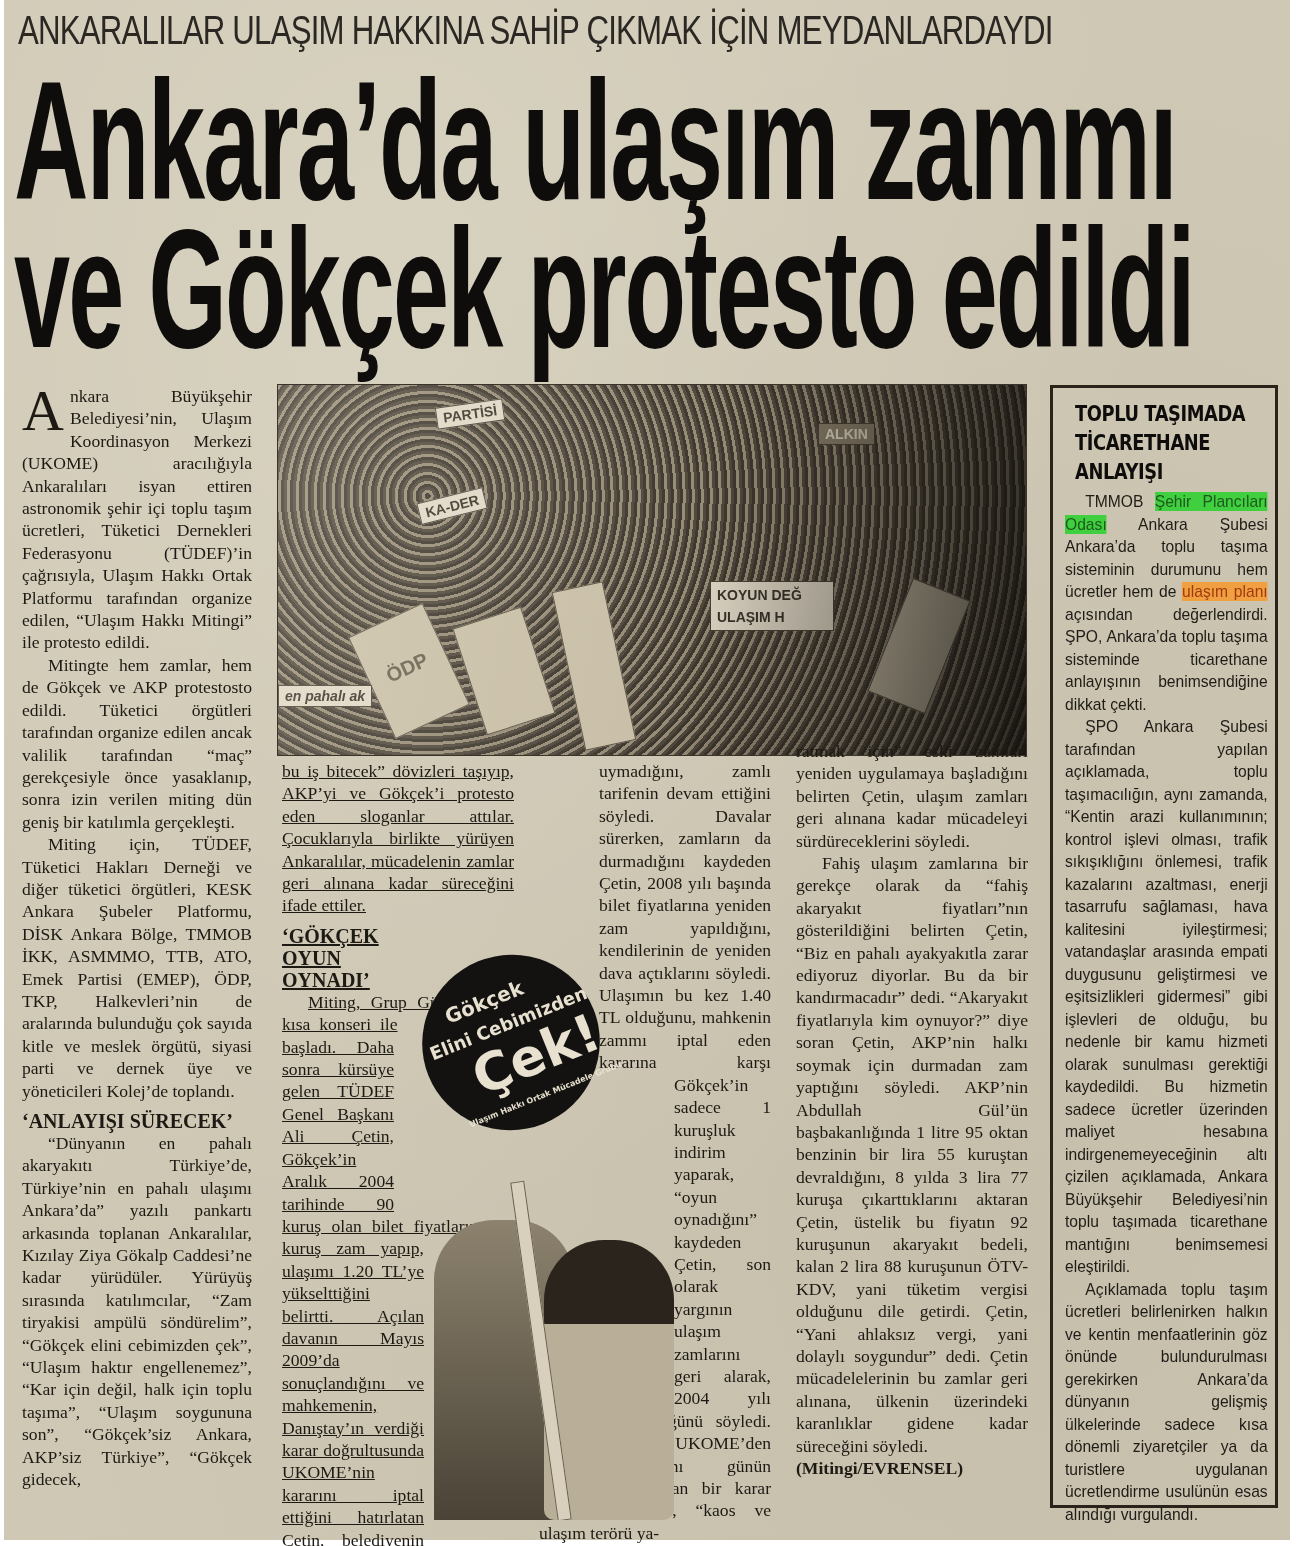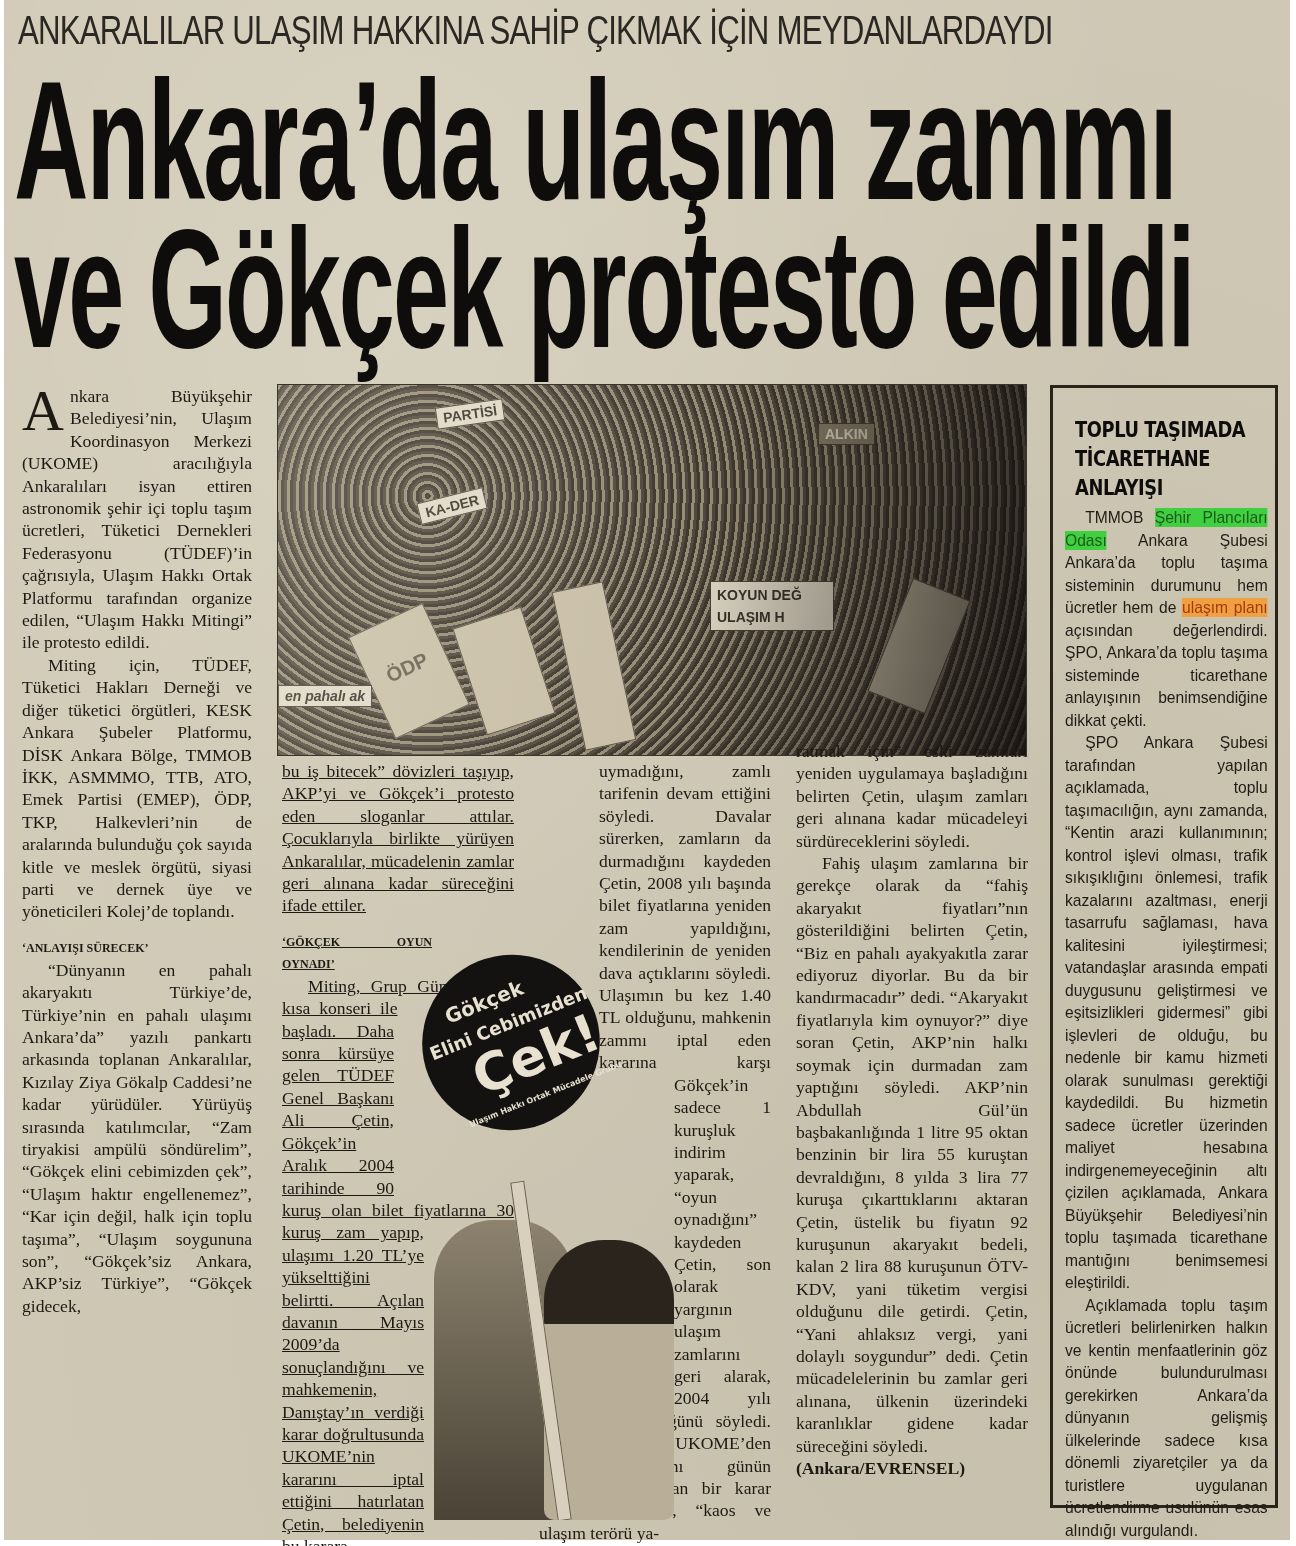--- a/index.html
+++ b/index.html
@@ -29,21 +29,21 @@
   }
   .h1 { top:62px; font-size:160px; line-height:150px; transform:scaleX(0.645) scaleY(1.05); }
   .h2 { top:210px; font-size:160px; line-height:150px; transform:scaleX(0.63) scaleY(1.05); }
 
   .col {
     position:absolute; font-size:17.6px; line-height:22.4px;
     text-align:justify; hyphens:manual;
   }
   .col p { margin:0; text-indent:0; }
   .col p.ind { text-indent:26px; }
-  .col h4 { margin:14px 0 0 0; font-size:12px; font-weight:bold; line-height:22px; }
+  .col h4 { margin:8px 0 0 0; font-size:20px; font-weight:bold; line-height:22px; }
   .dropcap {
     float:left; font-size:58px; line-height:44px; margin:4px 6px 0 0;
     font-family:"Liberation Serif", serif;
   }
   .c1 { left:18px; top:385px; width:230px; }
   .c2 { left:278px; top:760px; width:232px;text-decoration:underline; }
   .c3 { left:535px; top:760px; width:232px; }
   .c4 { left:792px; top:740px; width:232px; }
 
   .photo {
@@ -80,21 +80,21 @@
   .kidphoto {
     position:absolute; left:430px; top:1180px; width:295px; height:340px;
     overflow:hidden;
   }
   .kidphoto .pole { position:absolute; left:100px; top:0; width:12px; height:340px; background:#d8d0bd; transform:rotate(-8deg); border:1px solid #6a6050; }
   .kidphoto .woman { position:absolute; left:0; top:40px; width:140px; height:300px; background:linear-gradient(180deg,#8c826e,#4a4336); border-radius:60px 60px 0 0; }
   .kidphoto .child { position:absolute; left:110px; top:60px; width:130px; height:280px; background:linear-gradient(180deg,#2a241c 0 30%, #b9ae97 30% 100%); border-radius:60px 60px 10px 10px; }
 
   .side {
     position:absolute; left:1046px; top:385px; width:228px; height:1123px;
-    border:3px solid #2a2319; padding:16px 6px 0 12px; box-sizing:border-box;
+    border:3px solid #2a2319; padding:0 6px 0 12px; box-sizing:border-box;
     font-family:"Liberation Sans", sans-serif; font-size:17px; line-height:22.5px;
     color:#1f1c17;
   }
   .side h3 {
     margin:12px 0 4px 10px; font-family:"DejaVu Sans", sans-serif; font-weight:bold;
     font-size:21px; line-height:29px; letter-spacing:-0.5px; color:#0e0d0b;
     transform:scaleX(0.85); transform-origin:left top; white-space:nowrap;
   }
   .side p { margin:0; text-align:justify; transform:scaleX(0.92); transform-origin:left top; width:108%; }
   .side p.ind { text-indent:22px; }
@@ -105,20 +105,21 @@
 <body>
 
 <div class="paper">
 
   <div class="kicker">ANKARALILAR ULAŞIM HAKKINA SAHİP ÇIKMAK İÇİN MEYDANLARDAYDI</div>
   <div class="headline h1">Ankara’da ulaşım zammı</div>
   <div class="headline h2">ve Gökçek protesto edildi</div>
 
   <div class="col c1">
     <p><span class="dropcap">A</span><span>nkara Büyükşehir Belediyesi’nin, Ulaşım Koordinasyon Merkezi (UKOME) aracılığıyla Ankaralıları isyan ettiren astronomik şehir içi toplu taşım ücretleri, Tüketici Dernekleri Federasyonu (TÜDEF)’in çağrısıyla, Ulaşım Hakkı Ortak Platformu tarafından organize edilen, “Ulaşım Hakkı Mitingi” ile protesto edildi.</span></p>
+    <p class="ind">Mitingte hem zamlar, hem de Gökçek ve AKP protestosto edildi. Tüketici örgütleri tarafından organize edilen ancak valilik tarafından “maç” gerekçesiyle önce yasaklanıp, sonra izin verilen miting dün geniş bir katılımla gerçekleşti.</p>
     <p class="ind">Miting için, TÜDEF, Tüketici Hakları Derneği ve diğer tüketici örgütleri, KESK Ankara Şubeler Platformu, DİSK Ankara Bölge, TMMOB İKK, ASMMMO, TTB, ATO, Emek Partisi (EMEP), ÖDP, TKP, Halkevleri’nin de aralarında bulunduğu çok sayıda kitle ve meslek örgütü, siyasi parti ve dernek üye ve yöneticileri Kolej’de toplandı.</p>
     <h4>‘ANLAYIŞI SÜRECEK’</h4>
     <p class="ind">“Dünyanın en pahalı akaryakıtı Türkiye’de, Türkiye’nin en pahalı ulaşımı Ankara’da” yazılı pankartı arkasında toplanan Ankaralılar, Kızılay Ziya Gökalp Caddesi’ne kadar yürüdüler. Yürüyüş sırasında katılımcılar, “Zam tiryakisi ampülü söndürelim”, “Gökçek elini cebimizden çek”, “Ulaşım haktır engellenemez”, “Kar için değil, halk için toplu taşıma”, “Ulaşım soygununa son”, “Gökçek’siz Ankara, AKP’siz Türkiye”, “Gökçek gidecek,</p>
   </div>
 
   <div class="photo">
     <div class="crowd"></div>
     <div class="banner" style="left:158px;top:18px;transform:rotate(-8deg);">PARTİSİ</div>
     <div class="banner" style="left:140px;top:110px;transform:rotate(-14deg);">KA-DER</div>
     <div class="banner" style="left:540px;top:38px;background:#8a7f6a;color:#e0d8c6;">ALKIN</div>
@@ -146,21 +147,21 @@
 
   <div class="col c3">
     <div style="float:left;width:60px;height:160px;margin-top:160px;"></div>
     <div style="float:left;clear:left;width:135px;height:320px;"></div>
     <p>uymadığını, zamlı tarifenin devam ettiğini söyledi. Davalar sürerken, zamların da durmadığını kaydeden Çetin, 2008 yılı başında bilet fiyatlarına yeniden zam yapıldığını, kendilerinin de yeniden dava açtıklarını söyledi. Ulaşımın bu kez 1.40 TL olduğunu, mahkenin zammı iptal eden kararına karşı Gökçek’in sadece 1 kuruşluk indirim yaparak, “oyun oynadığını” kaydeden Çetin, son olarak yargının ulaşım zamlarını geri alarak, 2004 yılı fiyatlarına döndüğünü söyledi. Gökçek’in ise UKOME’den bilet fiyatlarını günün koşullarına uyduran bir karar çıkartmak yerine, “kaos ve ulaşım terörü ya-</p>
   </div>
 
   <div class="col c4">
     <p>ratmak için” eski zamları yeniden uygulamaya başladığını belirten Çetin, ulaşım zamları geri alınana kadar mücadeleyi sürdüreceklerini söyledi.</p>
     <p class="ind">Fahiş ulaşım zamlarına bir gerekçe olarak da “fahiş akaryakıt fiyatları”nın gösterildiğini belirten Çetin, “Biz en pahalı ayakyakıtla zarar ediyoruz diyorlar. Bu da bir kandırmacadır” dedi. “Akaryakıt fiyatlarıyla kim oynuyor?” diye soran Çetin, AKP’nin halkı soymak için durmadan zam yaptığını söyledi. AKP’nin Abdullah Gül’ün başbakanlığında 1 litre 95 oktan benzinin bir lira 55 kuruştan devraldığını, 8 yılda 3 lira 77 kuruşa çıkarttıklarını aktaran Çetin, üstelik bu fiyatın 92 kuruşunun akaryakıt bedeli, kalan 2 lira 88 kuruşunun ÖTV-KDV, yani tüketim vergisi olduğunu dile getirdi. Çetin, “Yani ahlaksız vergi, yani dolaylı soygundur” dedi. Çetin mücadelelerinin bu zamlar geri alınana, ülkenin üzerindeki karanlıklar gidene kadar süreceğini söyledi.</p>
-    <p style="font-weight:bold;">(Ankara/EVRENSEL)</p>
+    <p style="font-weight:bold;">(Mitingi/EVRENSEL)</p>
   </div>
 
   <div class="kidphoto">
     <div class="woman"></div>
     <div class="child"></div>
     <div class="pole"></div>
   </div>
 
   <div class="badge">
     <span class="b1">Gökçek</span>

